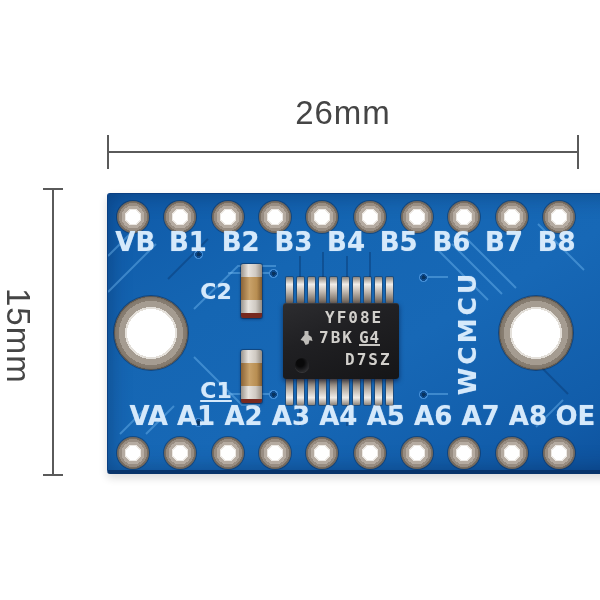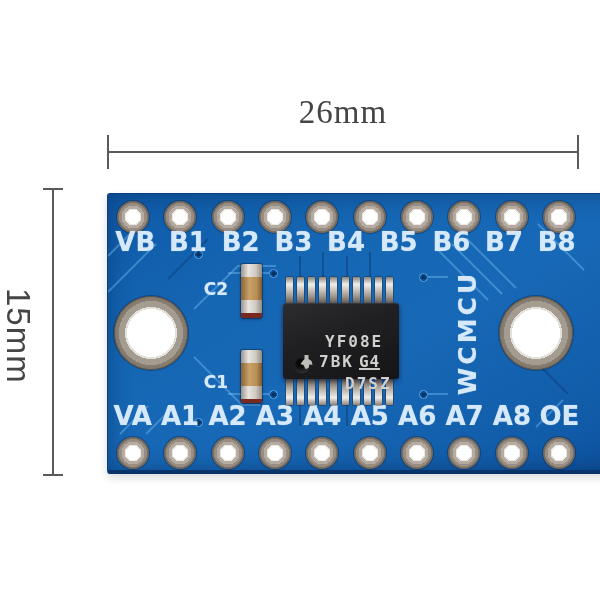--- a/index.html
+++ b/index.html
@@ -9,21 +9,21 @@
 
   
   .dim-line{position:absolute;background:#5a5a5a;}
   .dim-label{position:absolute;color:#454545;font-size:33px;font-weight:400;
              letter-spacing:1px;text-align:center;
              font-family:"Liberation Sans", sans-serif;}
   .dim-top-line{left:107px;top:151px;width:472px;height:2px;}
   .dim-top-tick{width:2px;height:34px;top:135px;}
   .dim-left-line{left:52px;top:188px;width:2px;height:288px;}
   .dim-left-tick{width:20px;height:2px;left:43px;}
-  .dim-top-label{left:107px;top:94px;width:472px;font-family:Liberation Serif, serif;}
+  .dim-top-label{left:107px;top:94px;width:472px;}
   .dim-left-label{left:-25px;top:316px;width:90px;height:34px;
                   transform:rotate(90deg);transform-origin:center;}
 
   
   .board{position:absolute;left:107px;top:193px;width:533px;height:281px;
          background:linear-gradient(150deg,#0f5aa8 0%,#1566b3 30%,#1768b6 55%,#115ca9 85%,#0d4f9a 100%);
          border:1px solid #0a3f82;border-bottom:4px solid #09346b;border-radius:3px;
          box-shadow:inset 0 0 22px rgba(0,20,60,.38), 0 4px 9px rgba(0,0,0,.14);
          box-sizing:border-box;}
   .traces{position:absolute;left:0;top:0;width:477px;height:281px;pointer-events:none;}
@@ -39,49 +39,49 @@
   .bighole{position:absolute;width:74px;height:74px;border-radius:50%;top:102px;
         background:radial-gradient(circle at 50% 50%, #ffffff 0 24px, #e4e0da 24px 26px,
                    #a59c91 26px 32px, #877d71 32px 36px, #6e6459 36px 37px);
         box-shadow:0 0 0 1px rgba(15,40,75,.5), inset 0 0 3px rgba(50,35,20,.5);}
   .bighole-left{left:6px;} .bighole-right{left:391px;}
   .via{position:absolute;width:9px;height:9px;border-radius:50%;
        background:radial-gradient(circle, #08335f 0 2px, #0d4a8c 2px 3.2px, #4690d8 3.2px 4.5px);}
 
   
   .labels-row{position:absolute;left:1px;width:474px;display:flex;}
-  .labels-top{top:33px;} .labels-bottom{top:207px;}
+  .labels-top{top:33px;} .labels-bottom{top:207px;padding-left:16px;}
   .pin-label{flex:1;text-align:center;color:#d5e9fb;font-size:26px;font-weight:700;
              font-family:"DejaVu Sans", sans-serif;line-height:30px;
              text-shadow:0 0 1px rgba(235,246,255,.55);white-space:nowrap;}
   .silk{position:absolute;color:#d5e9fb;font-weight:700;
         font-family:"DejaVu Sans", sans-serif;text-shadow:0 0 1px rgba(235,246,255,.5);}
-  .cap-label{font-size:17px;width:40px;text-align:center;}
-  .cap-label-c2{left:88px;top:85px;} .cap-label-c1{left:88px;top:178px;}
+  .cap-label{font-size:22px;width:40px;text-align:center;}
+  .cap-label-c2{left:88px;top:85px;} .cap-label-c1{left:88px;top:184px;text-decoration:underline;}
   .brand{left:290px;top:125px;width:140px;height:28px;text-align:center;
          font-size:25px;letter-spacing:3px;transform:rotate(-90deg);
          transform-origin:center;line-height:28px;}
 
   
   .cap{position:absolute;width:21px;border-radius:2px;overflow:hidden;
        box-shadow:0 0 0 1px rgba(10,35,70,.4), 0 1px 3px rgba(0,10,40,.5);}
   .cap-c2{left:133px;top:70px;height:54px;} .cap-c1{left:133px;top:156px;height:53px;}
   .cap-end{height:13px;background:linear-gradient(90deg,#9b948c,#e8e4df 35%,#cfc9c2 70%,#938c83);}
   .cap-body{height:23px;background:linear-gradient(90deg,#8a6337,#c9a26a 40%,#b88e52 75%,#7e5a30);}
   .cap-solder{height:5px;background:#77291f;}
 
   
   .chip-body{position:absolute;left:175px;top:109px;width:116px;height:76px;border-radius:3px;
         background:linear-gradient(160deg,#2d2d30 0%,#202023 40%,#151517 100%);
         box-shadow:0 2px 5px rgba(0,10,40,.55), inset 0 1px 0 rgba(255,255,255,.08);}
   .chip-dimple{position:absolute;left:12px;top:55px;width:14px;height:14px;border-radius:50%;
         background:radial-gradient(circle at 38% 35%, #09090a 30%, #2c2c2f 75%, #3c3c40);
         box-shadow:0 1px 0 rgba(255,255,255,.12);}
   .chip-line{position:absolute;color:#d2d0cc;font-family:"DejaVu Sans Mono", monospace;
-        font-weight:700;font-size:16px;letter-spacing:2px;line-height:18px;white-space:nowrap;margin-top:24px;}
+        font-weight:700;font-size:16px;letter-spacing:2px;line-height:18px;white-space:nowrap;}
   .chip-line1{left:42px;top:6px;} .chip-line3{left:62px;top:48px;}
   .chip-line2{left:16px;top:26px;display:flex;align-items:center;gap:5px;}
   .g4{font-size:16px;letter-spacing:1px;border-bottom:2px solid #c8c6c2;line-height:13px;}
   .ti-logo{width:15px;height:16px;}
 
   
   .pins-row{position:absolute;left:178px;width:107px;display:flex;justify-content:space-between;}
   .pins-top{top:83px;} .pins-bottom{top:185px;}
   .pin{width:7px;height:26px;border-radius:1px;
        box-shadow:0 0 0 1px rgba(40,30,25,.35);}

